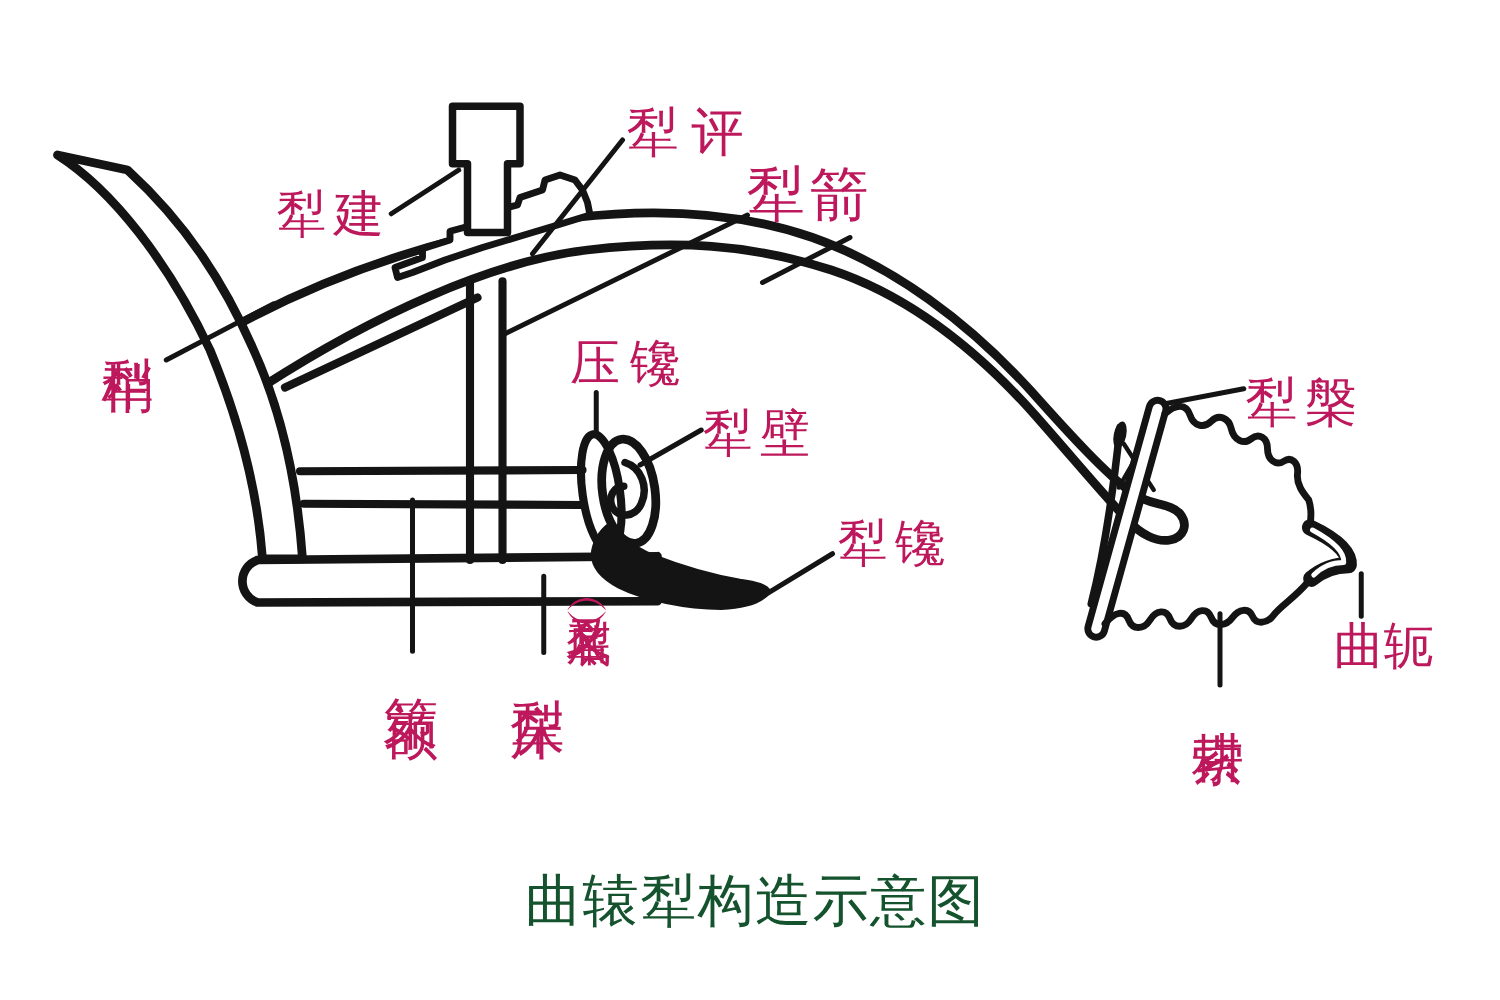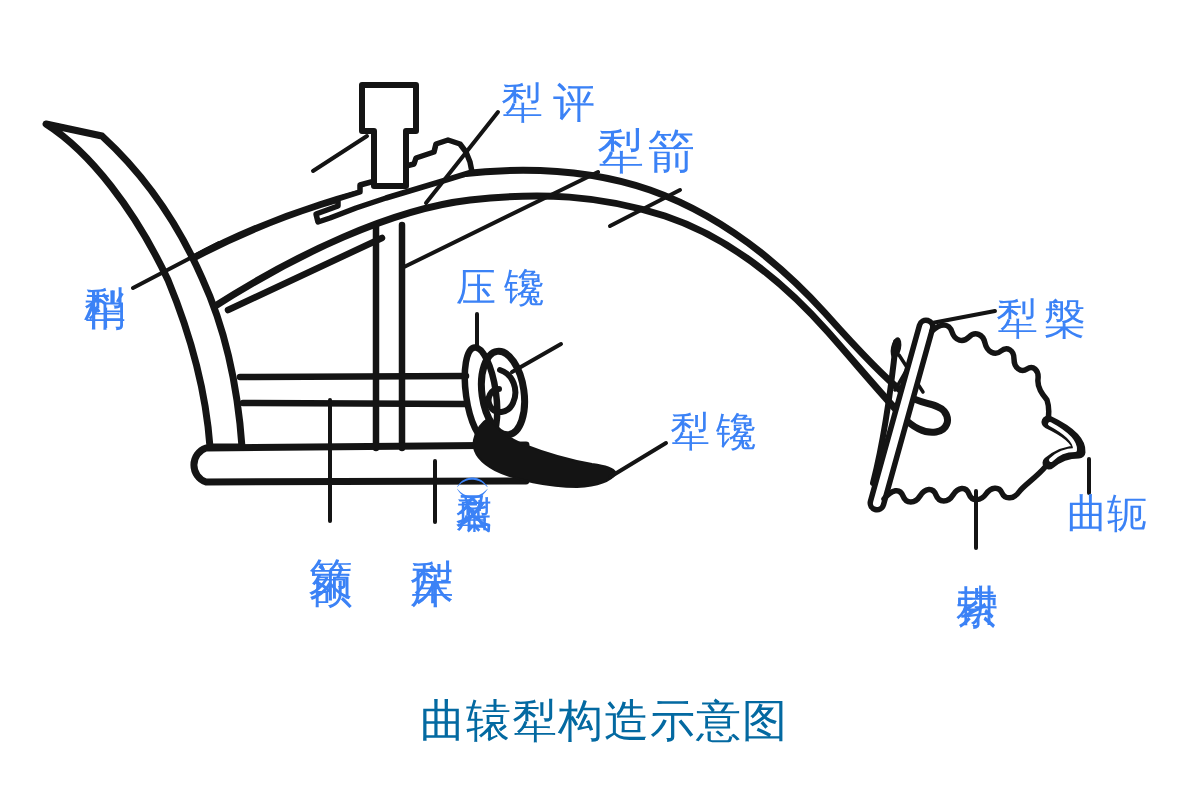--- a/index.html
+++ b/index.html
@@ -5,30 +5,30 @@
   html,body{margin:0;padding:0;background:#ffffff;}
   #figure{
     position:relative;width:1200px;height:800px;background:#ffffff;
     overflow:hidden;
     font-family:"Liberation Serif","DejaVu Serif",serif;
     color:#141414;
   }
   #drawing{position:absolute;left:0;top:0;}
   .lbl{
     position:absolute;white-space:nowrap;line-height:1.05;
-    font-family:Liberation Mono, monospace;color:#3b82f6;
+    font-family:Liberation Sans, sans-serif;color:#be185d;
   }
   .v{writing-mode:vertical-rl;}
   .fs38{font-size:47px;}
   .fs40{font-size:40px;}
   .fs42{font-size:42px;}
   .fs44{font-size:44px;}
   #caption{
     position:absolute;left:420px;top:691px;font-size:45px;
-    letter-spacing:1px;white-space:nowrap;color:#0369a1;
+    letter-spacing:1px;white-space:nowrap;color:#14532d;
   }
 </style>
 </head>
 <body>
 
 <div id="figure">
 
   <svg id="drawing" width="1200" height="800" viewBox="0 0 1200 800" fill="none" stroke="#141414" stroke-linecap="round" stroke-linejoin="round">
 
     <g>
@@ -130,30 +130,32 @@
       <line x1="561" y1="344" x2="512" y2="372"></line>
       <line x1="666" y1="443" x2="610" y2="477"></line>
       <line x1="932" y1="323" x2="995" y2="311"></line>
       <line x1="976" y1="548" x2="976" y2="491"></line>
       <line x1="1089" y1="493" x2="1089" y2="459"></line>
       <line x1="330" y1="400" x2="330" y2="521"></line>
       <line x1="435" y1="461" x2="435" y2="522"></line>
     </g>
   </svg>
 
+  <div class="lbl fs40" style="left:221px;top:151px;letter-spacing:6px;">犁建</div>
 
   <div class="lbl fs42" style="left:501px;top:84px;letter-spacing:10px;">犁评</div>
 
   <div class="lbl fs38" style="left:597px;top:130px;letter-spacing:4px;">犁箭</div>
 
 
   <div class="lbl v fs42" style="left:80px;top:252px;letter-spacing:4px;">犁梢</div>
 
   <div class="lbl fs40" style="left:437px;top:270px;letter-spacing:8px;margin-left:19px;">压镵</div>
 
+  <div class="lbl fs40" style="left:562px;top:326px;letter-spacing:6px;">犁壁</div>
 
   <div class="lbl fs40" style="left:670px;top:414px;letter-spacing:6px;">犁镵</div>
 
   <div class="lbl fs42" style="left:996px;top:300px;letter-spacing:6px;">犁槃</div>
 
   <div class="lbl fs40" style="left:1067px;top:496px;letter-spacing:0px;">曲轭</div>
 
   <div class="lbl v fs42" style="left:952px;top:551px;letter-spacing:2px;">耕索</div>
 
   <div class="lbl v fs44" style="left:305px;top:523px;letter-spacing:4px;">策额</div>

